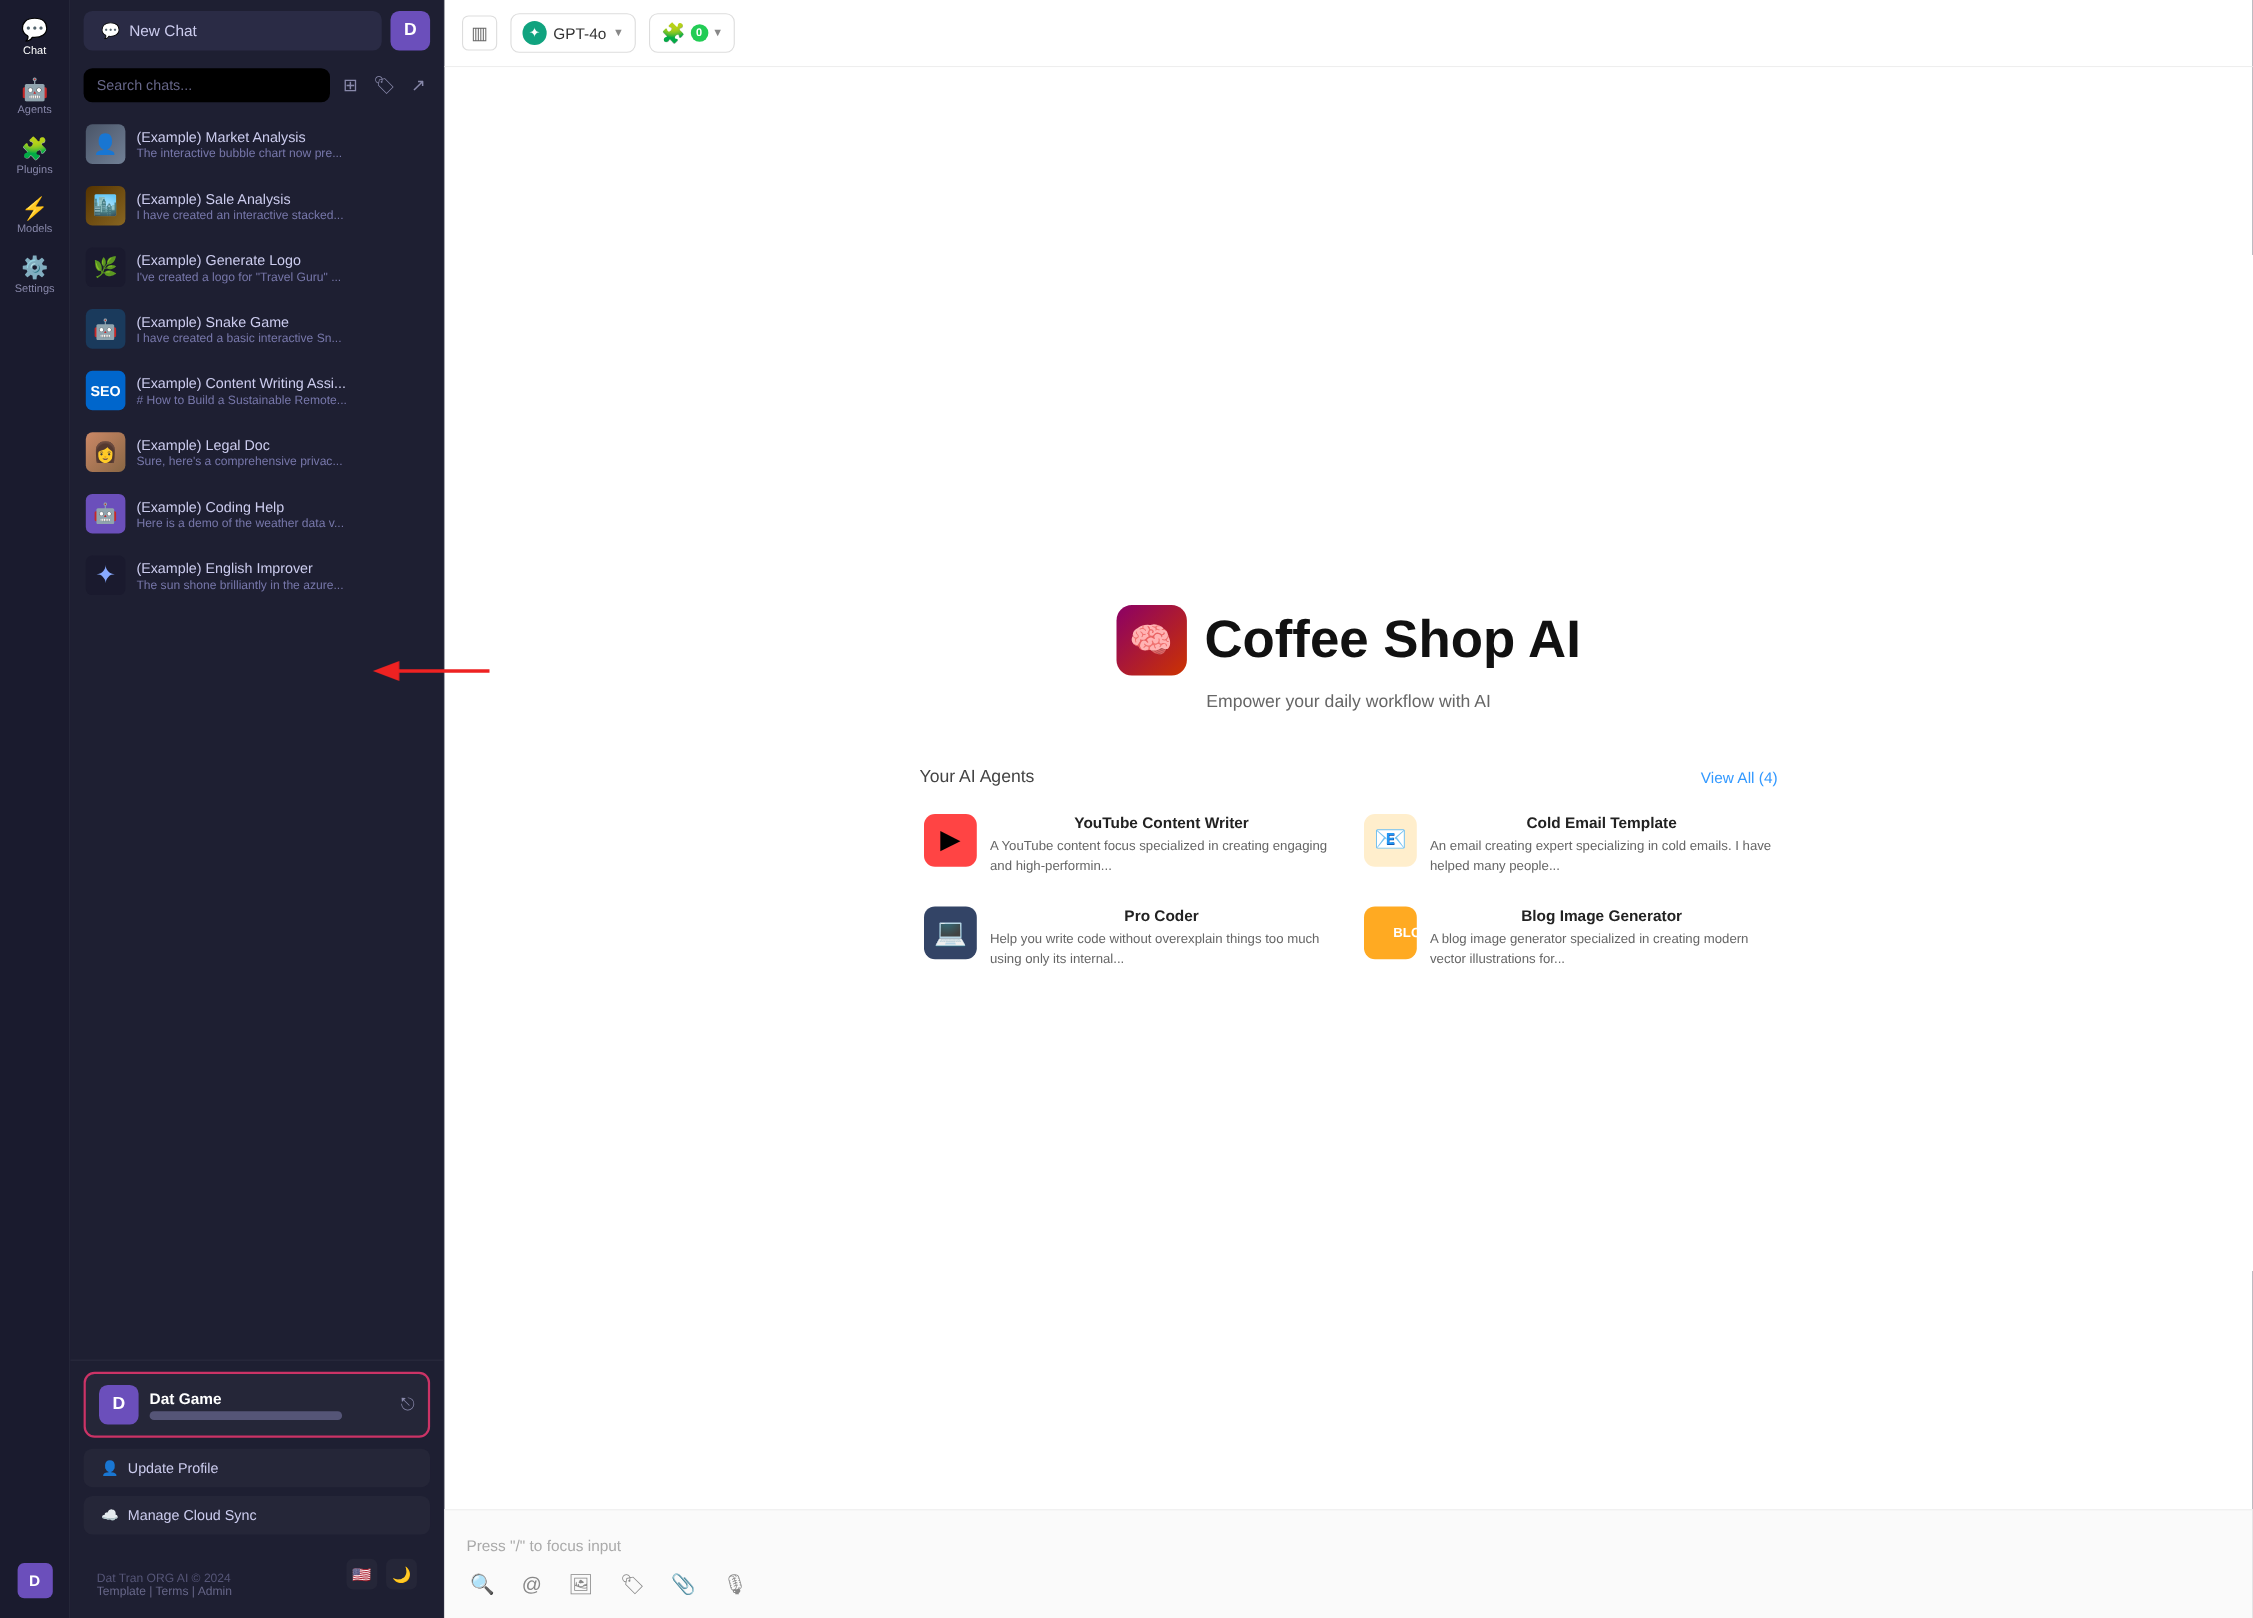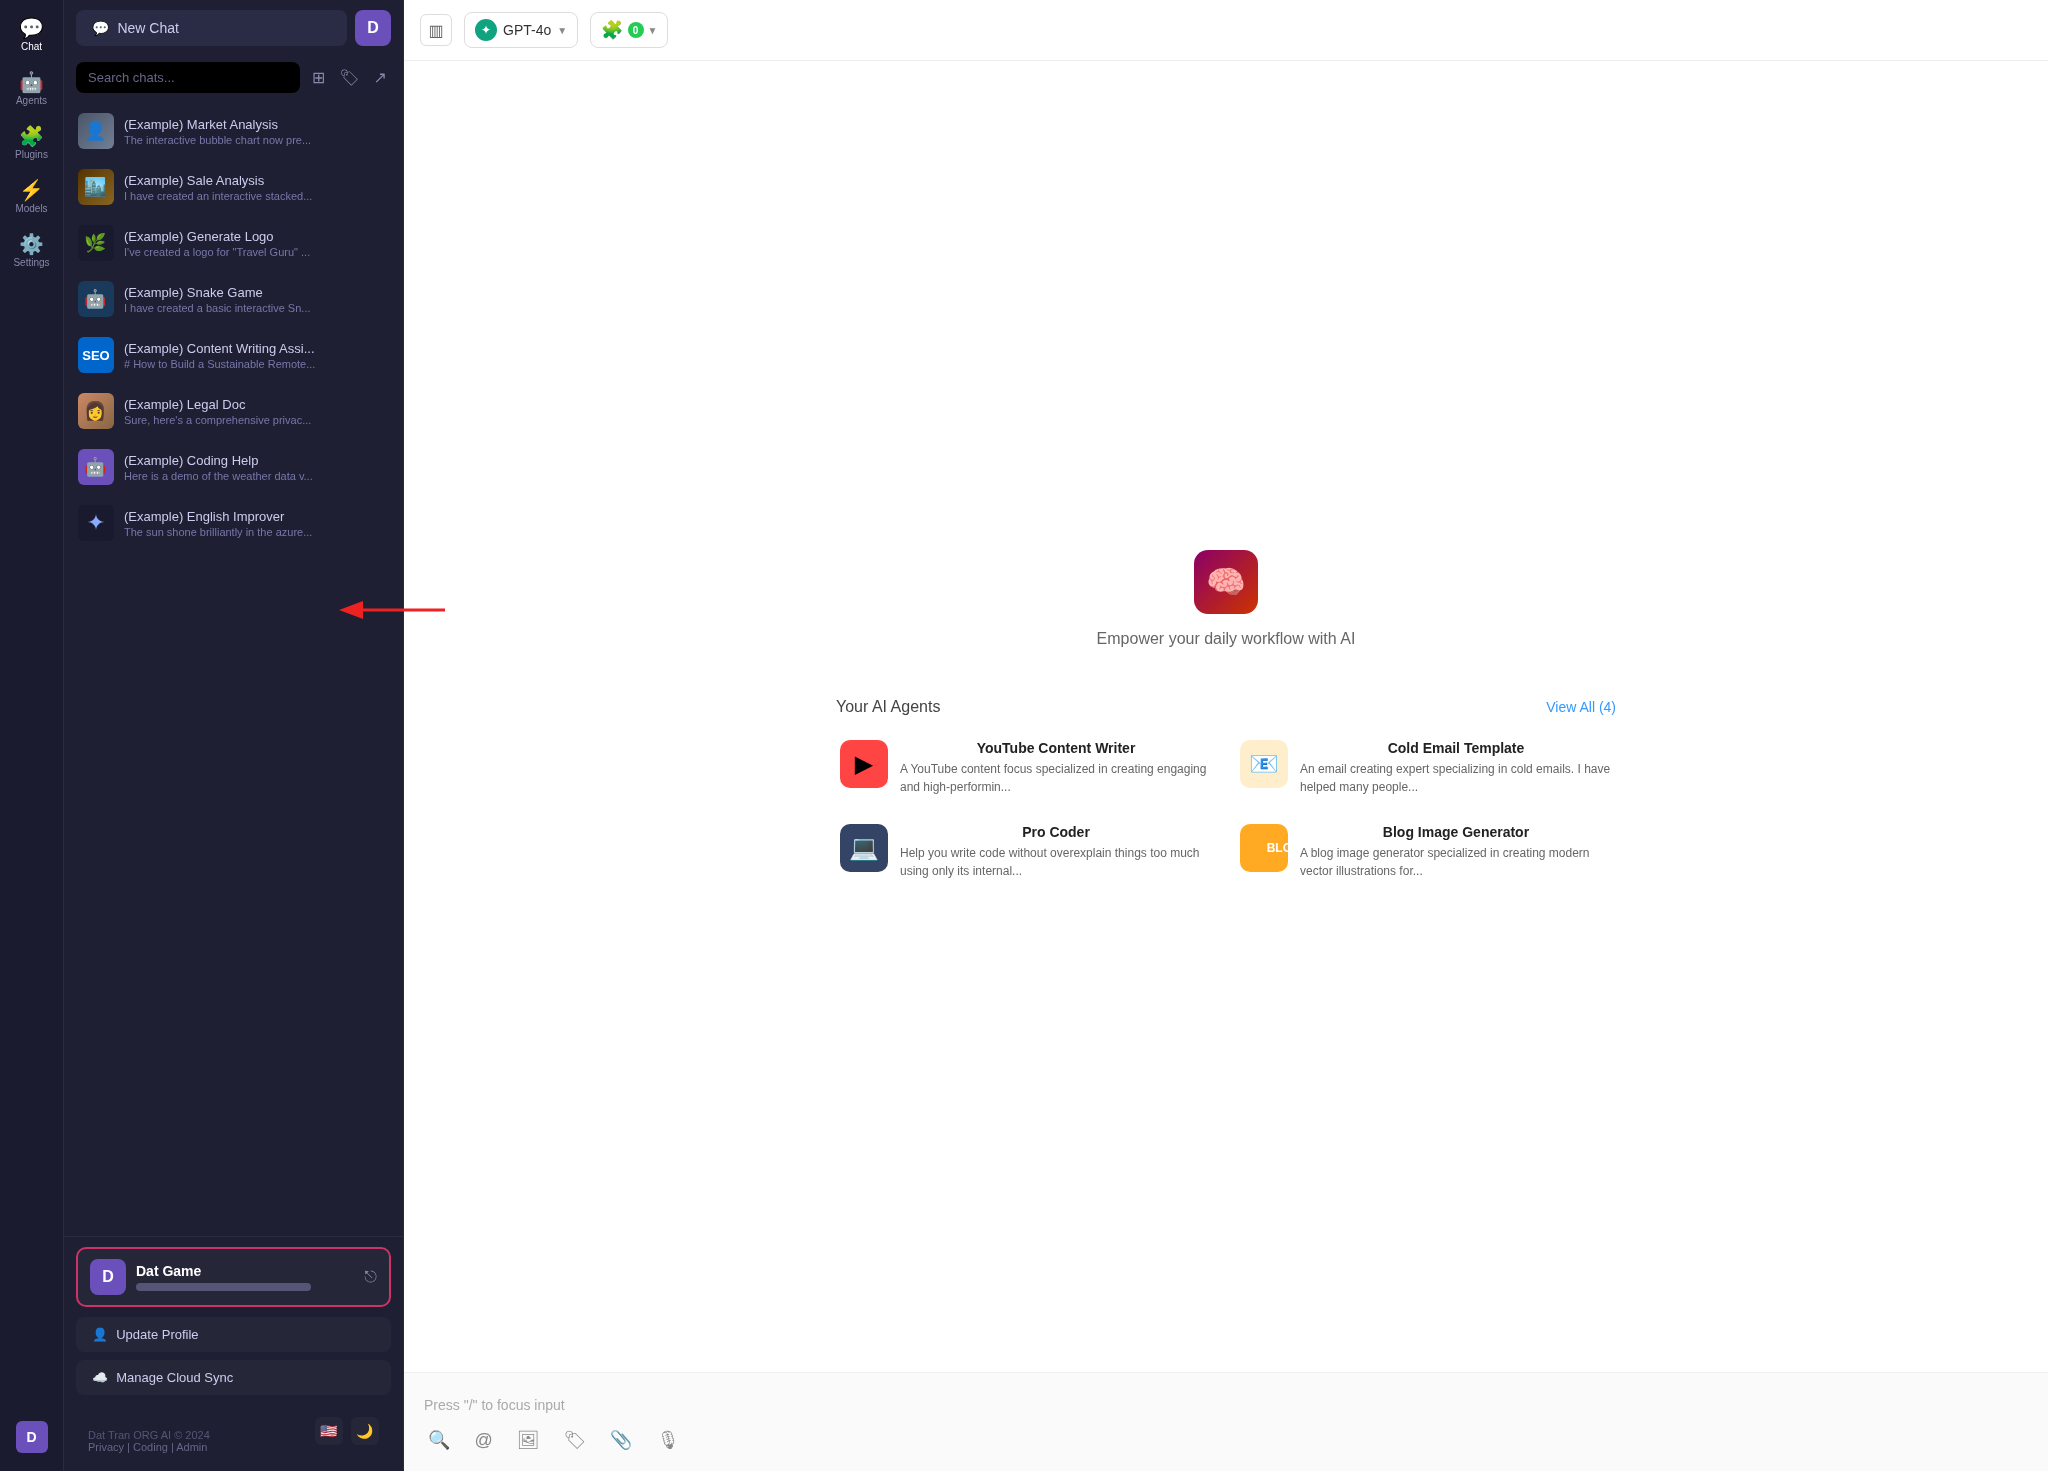--- a/index.html
+++ b/index.html
@@ -616,21 +616,21 @@
         <span>Update Profile</span>
       </button>
       <button class="action-btn">
         <span>☁️</span>
         <span>Manage Cloud Sync</span>
       </button>
     </div>
     <div class="footer-bar">
       <div>
         <div class="footer-text">Dat Tran ORG AI © 2024</div>
-        <div class="footer-links">Privacy | Coding | Admin</div>
+        <div class="footer-links">Template | Terms | Admin</div>
       </div>
       <div class="footer-icons">
         <button class="footer-icon-btn">
           <span>🇺🇸</span>
         </button>
         <button class="footer-icon-btn">
           <span>🌙</span>
         </button>
       </div>
     </div>
@@ -666,20 +666,21 @@
       <span style="font-size:10px; color:#888;">▼</span>
     </button>
   </header>
 
   <div class="main-body">
     <div class="welcome-section">
       <div class="app-logo-title">
         <div class="app-logo">
           <span>🧠</span>
         </div>
+        <h1 class="app-title">Coffee Shop AI</h1>
       </div>
       <p class="app-subtitle">Empower your daily workflow with AI</p>
     </div>
 
     <section class="agents-section">
       <div class="agents-header">
         <span class="agents-title">Your AI Agents</span>
         <a class="view-all-link" href="#">View All (4)</a>
       </div>
       <div class="agents-grid">

